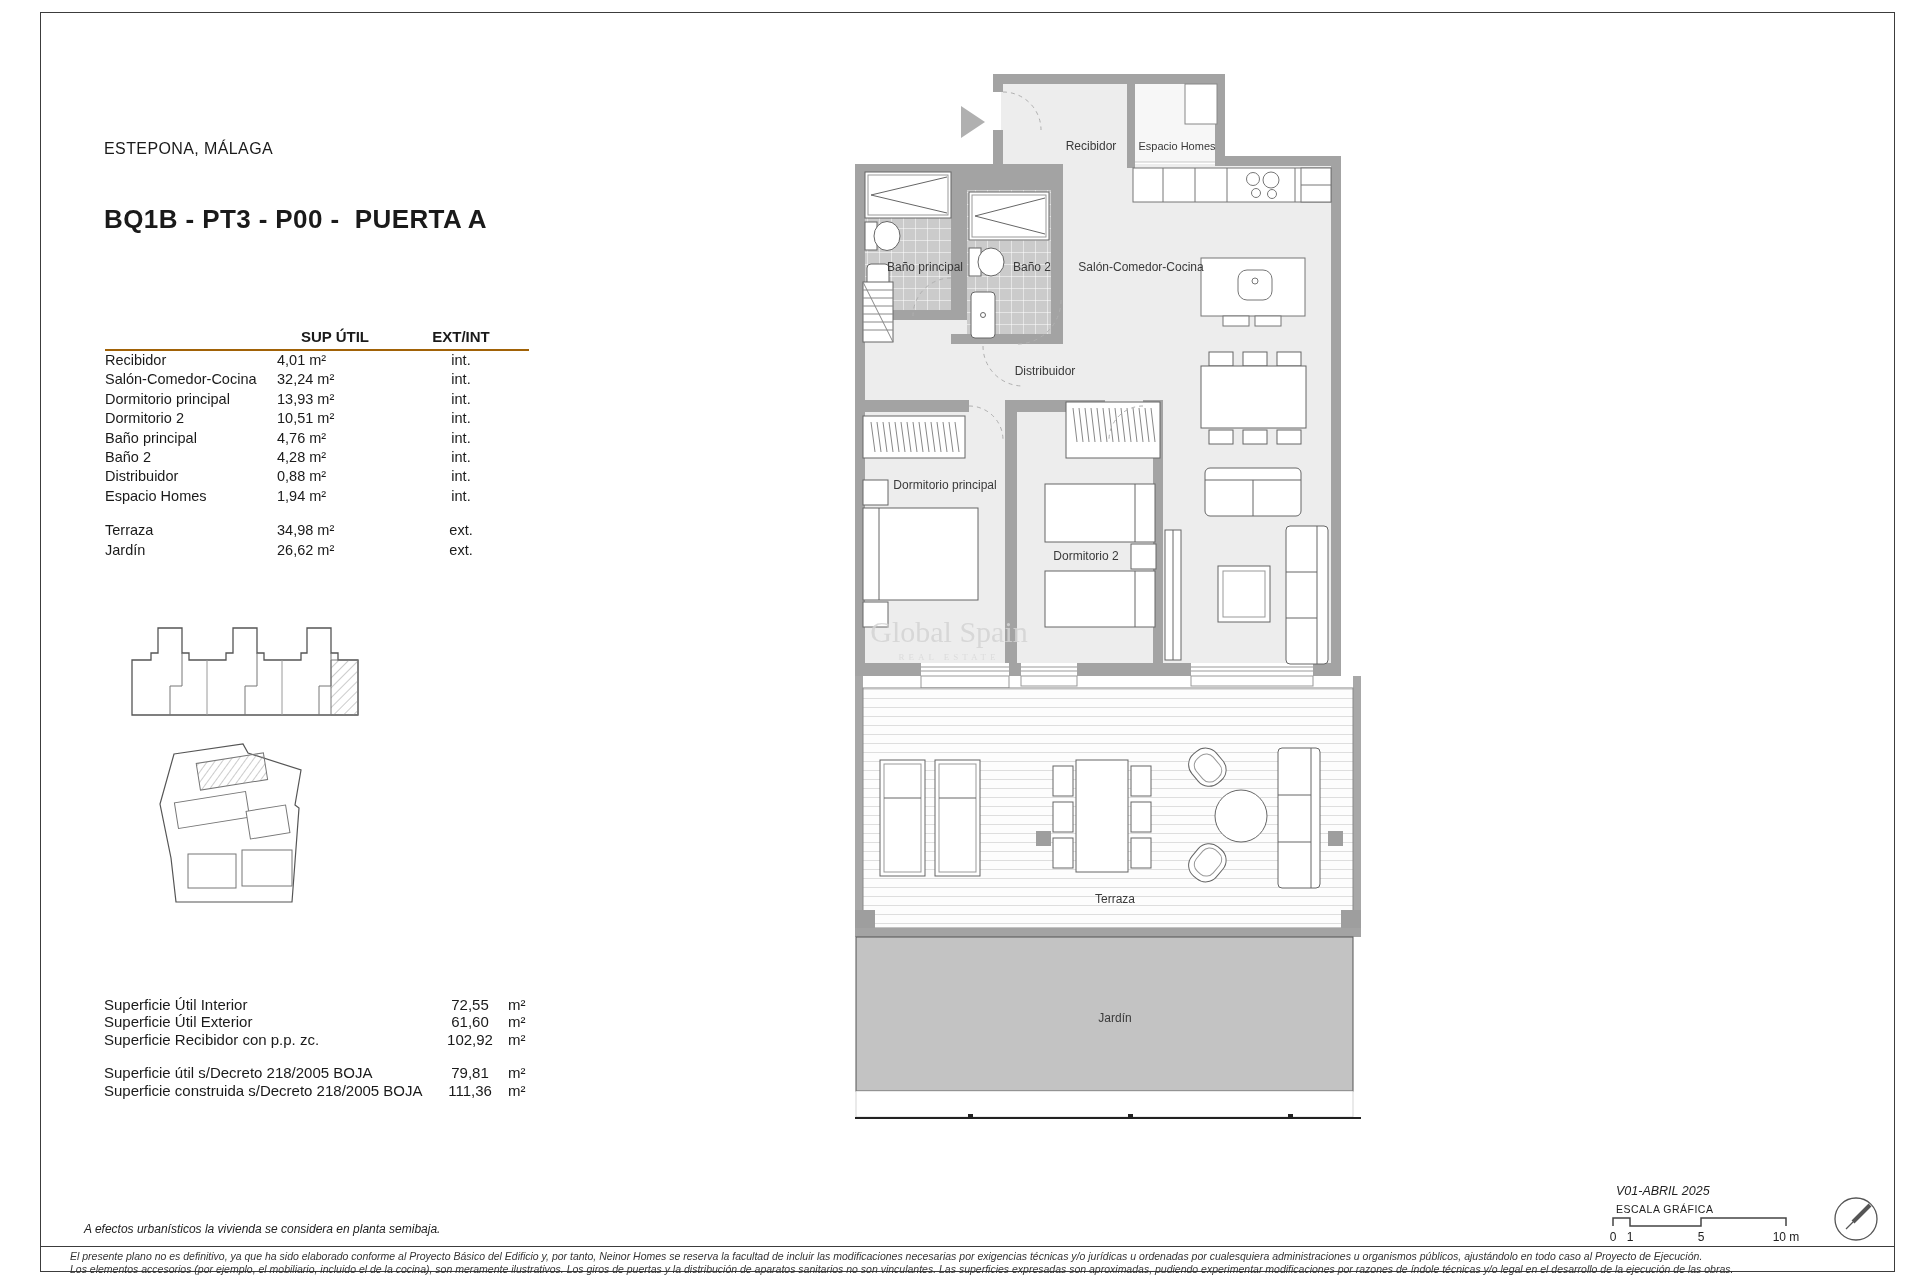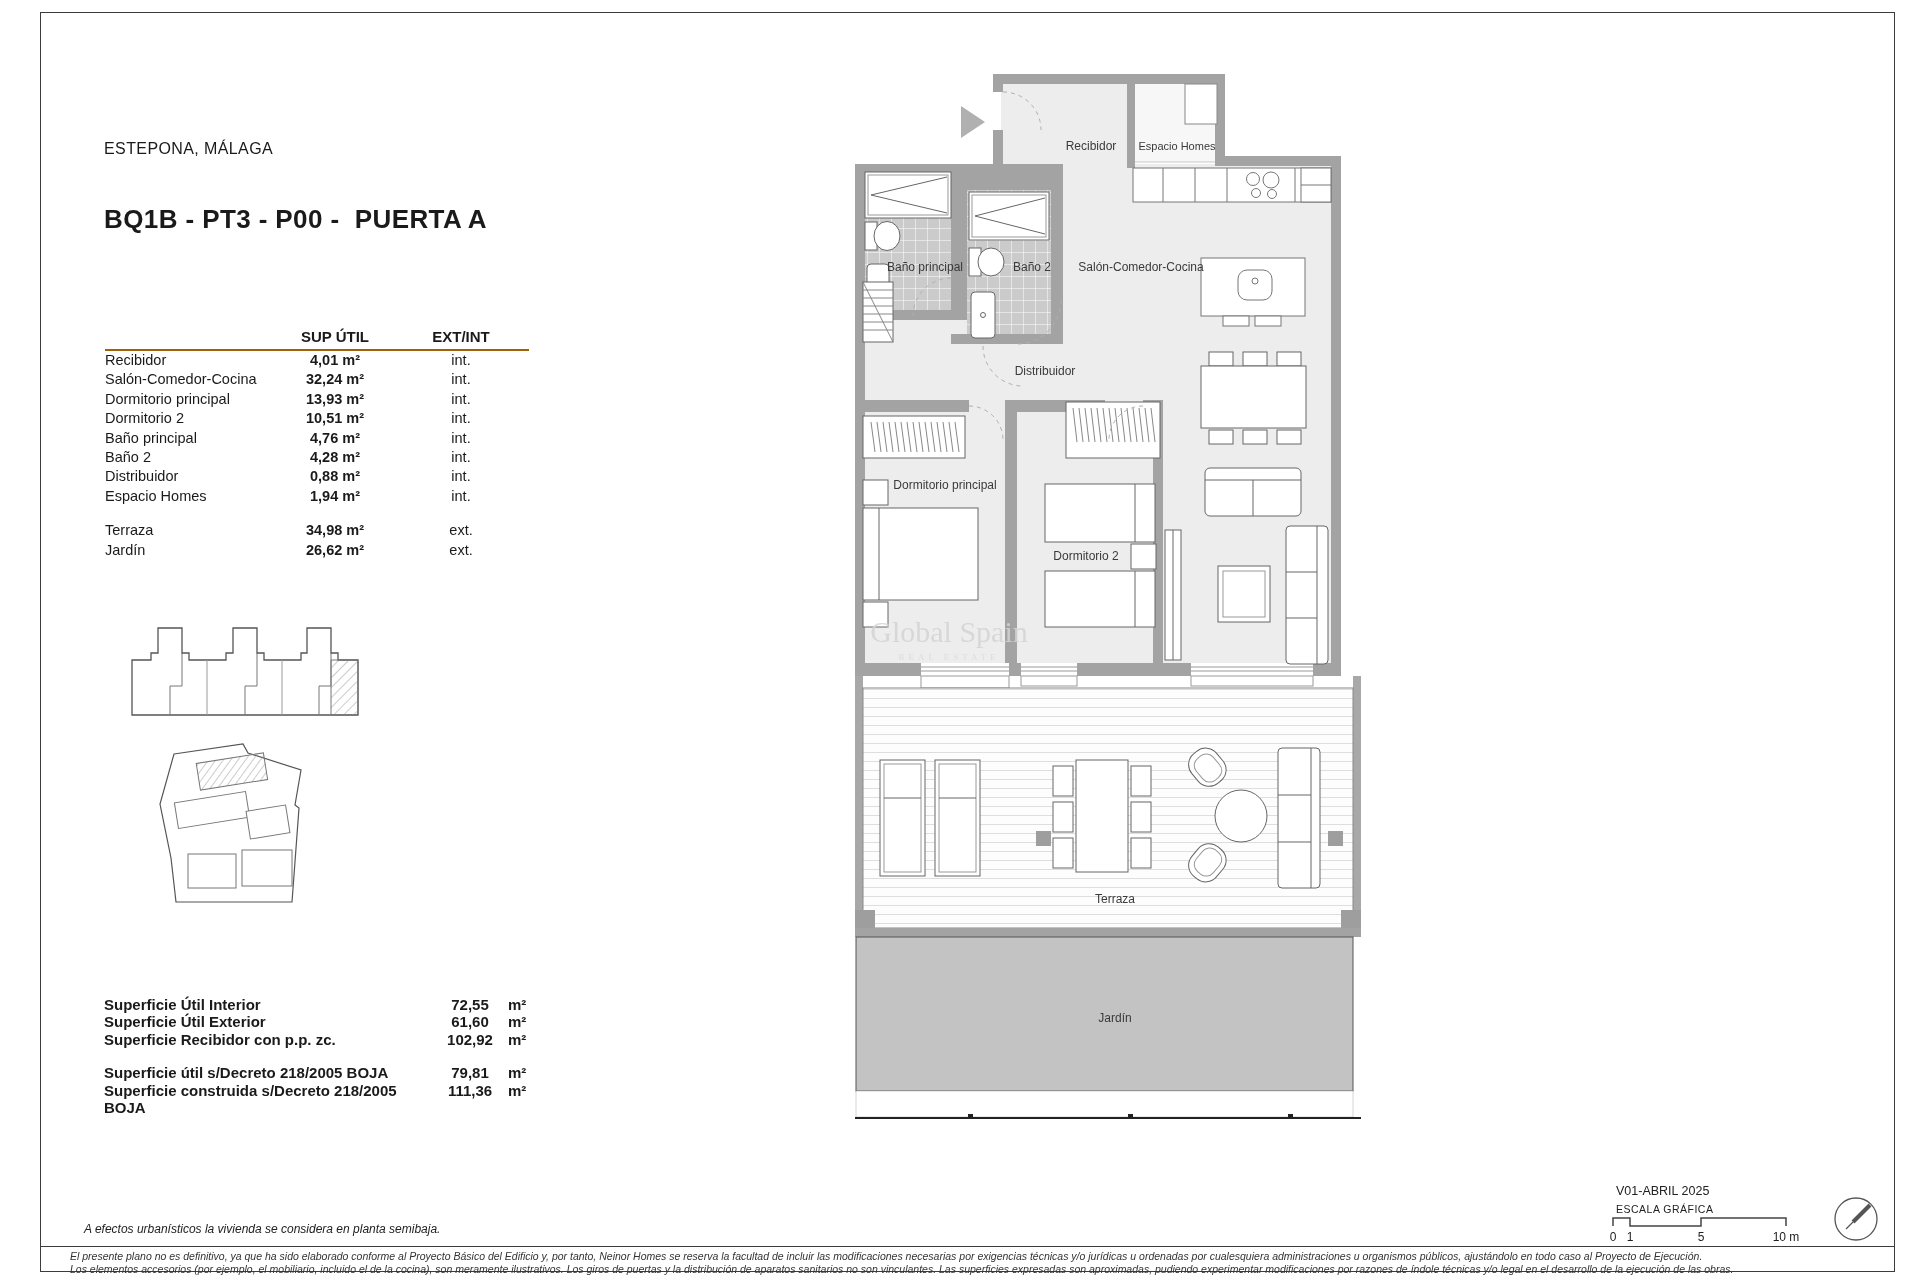--- a/index.html
+++ b/index.html
@@ -11,36 +11,36 @@
   .location{position:absolute;left:104px;top:140px;font-size:16px;letter-spacing:.4px;}
   .title{position:absolute;left:104px;top:204px;font-size:26px;font-weight:bold;letter-spacing:.4px;white-space:pre;}
 
   table.areas{position:absolute;left:105px;top:328px;border-collapse:collapse;table-layout:fixed;}
   table.areas th{font-size:15px;font-weight:bold;padding:0 0 4px 0;}
   table.areas thead th{border-bottom:2px solid #a16207;}
   th.h-sup{text-align:center;padding-left:30px;}
   th.h-ext{text-align:center;padding-left:48px;}
   table.areas td{font-size:14.5px;height:19.4px;padding:0;line-height:19.4px;}
   td.td-label{padding-left:13px;}
-  td.td-sup{text-align:center;padding-right:4px;font-weight:bold;}
+  td.td-sup{text-align:left;padding-right:4px;}
   td.td-ext{text-align:center;padding-left:48px;font-size:13.5px;}
   tr.spacer td{height:15px;}
 
   .summary{position:absolute;left:104px;top:996px;width:430px;font-size:15px;}
-  .sum-row{display:flex;line-height:17.4px;font-weight:bold;}
+  .sum-row{display:flex;line-height:17.4px;}
   .sum-label{flex:1;}
   .sum-value{width:58px;text-align:center;}
   .sum-unit{width:26px;margin-left:9px;}
   .sum-gap{height:16px;}
 
   .footnote{position:absolute;left:84px;top:1222px;font-size:12px;font-style:italic;color:#222;}
   .disclaimer1{position:absolute;left:70px;top:1250px;font-size:10.5px;font-style:italic;color:#333;white-space:nowrap;}
   .disclaimer2{position:absolute;left:70px;top:1263px;font-size:10.5px;font-style:italic;color:#333;white-space:nowrap;}
 
-  .tb-version{position:absolute;left:1616px;top:1184px;font-size:12.5px;color:#222;}
+  .tb-version{position:absolute;left:1616px;top:1184px;font-size:12.5px;color:#222;font-style:italic;}
   .tb-scalelabel{position:absolute;left:1616px;top:1203px;font-size:10.5px;letter-spacing:.5px;color:#222;}
   .scalebar{position:absolute;left:1608px;top:1212px;}
   .compass{position:absolute;left:1830px;top:1193px;}
 
   .elev-svg{position:absolute;left:125px;top:616px;}
   .site-svg{position:absolute;left:148px;top:742px;}
   .plan-svg{position:absolute;left:855px;top:60px;}
 
   svg text{font-family:"Liberation Sans",sans-serif;}
   .room-label{font-size:12px;fill:#3a3a3a;}

